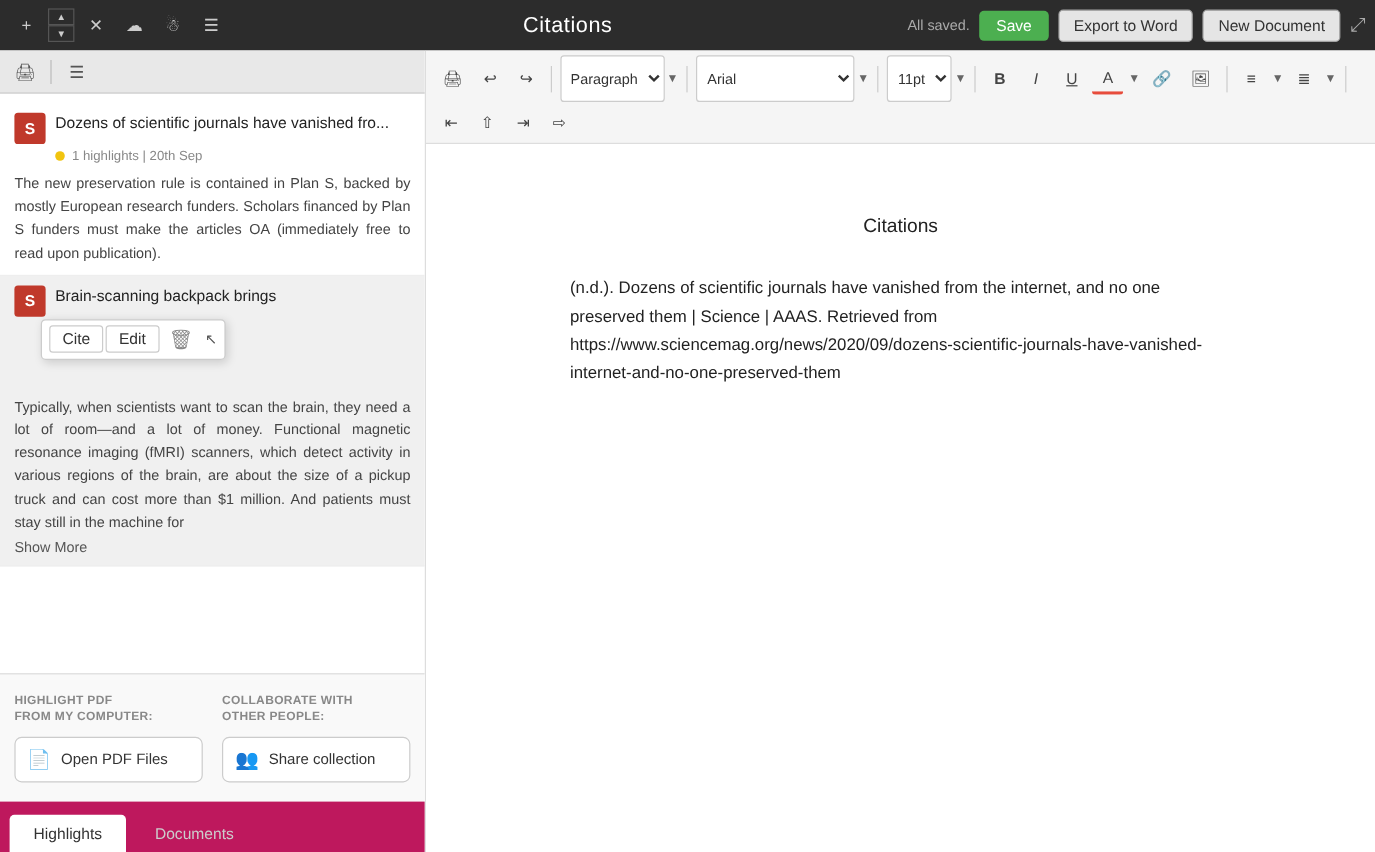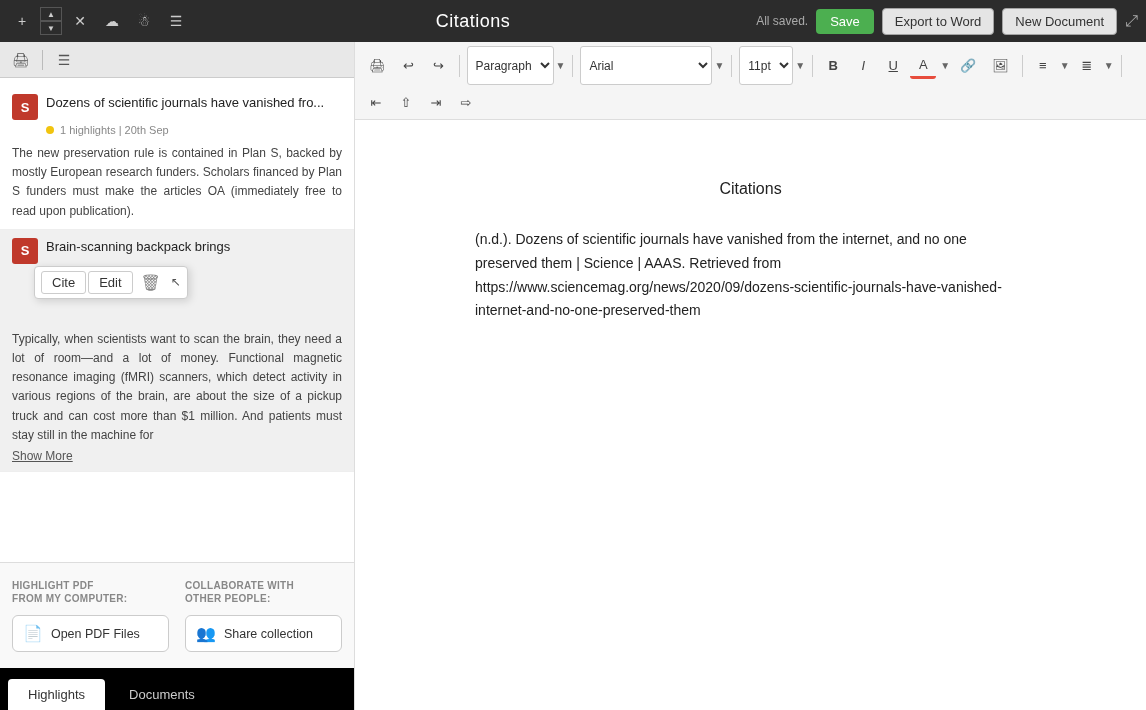--- a/index.html
+++ b/index.html
@@ -70,21 +70,21 @@
       width: 26px; height: 26px; background: #c0392b; color: #fff;
       border-radius: 3px; display: flex; align-items: center; justify-content: center;
       font-weight: bold; font-size: 13px; flex-shrink: 0;
     }
     .article-title { font-size: 13px; color: #222; line-height: 1.4; }
     .article-meta { display: flex; align-items: center; gap: 6px; margin-left: 34px; }
     .highlight-dot { width: 8px; height: 8px; background: #f1c40f; border-radius: 50%; }
     .article-meta-text { color: #888; font-size: 11px; }
 
     .article-body { font-size: 12px; color: #444; line-height: 1.6; margin-top: 8px; text-align: justify; }
-    .show-more { color: #555; font-size: 12px; cursor: pointer; text-decoration: underline; display: inline-block; margin-top: 4px; }
+    .show-more { color: #555; font-size: 12px; cursor: pointer; display: inline-block; margin-top: 4px; }
 
     
     .context-menu {
       position: absolute; top: 36px; left: 34px; z-index: 100;
       background: #fff; border: 1px solid #ccc; border-radius: 4px;
       box-shadow: 2px 2px 8px rgba(0,0,0,0.15); display: flex; align-items: center;
       gap: 2px; padding: 4px 6px;
     }
     .ctx-btn {
       background: none; border: 1px solid #ccc; border-radius: 3px;
@@ -103,21 +103,21 @@
     .bottom-col-title { font-size: 10px; color: #888; font-weight: 600; text-transform: uppercase; letter-spacing: 0.3px; margin-bottom: 10px; line-height: 1.3; }
     .bottom-btn {
       display: flex; align-items: center; gap: 8px; width: 100%;
       background: #fff; border: 1px solid #ccc; border-radius: 6px;
       padding: 8px 10px; cursor: pointer; font-size: 12.5px; color: #333;
     }
     .btn-icon { font-size: 16px; color: #555; }
 
     
     .tab-bar {
-      display: flex; background: #000000; height: 42px; flex-shrink: 0; align-items: flex-end;
+      display: flex; background: #be185d; height: 42px; flex-shrink: 0; align-items: flex-end;
       padding: 0 8px;
     }
     .tab-item {
       padding: 8px 20px; cursor: pointer; font-size: 13px; color: #ccc;
       border-radius: 4px 4px 0 0; margin-right: 4px;
     }
     .tab-item.active { background: #fff; color: #333; font-weight: 500; }
 
     
     .editor-area { flex: 1; display: flex; flex-direction: column; background: #fff; overflow: hidden; }

